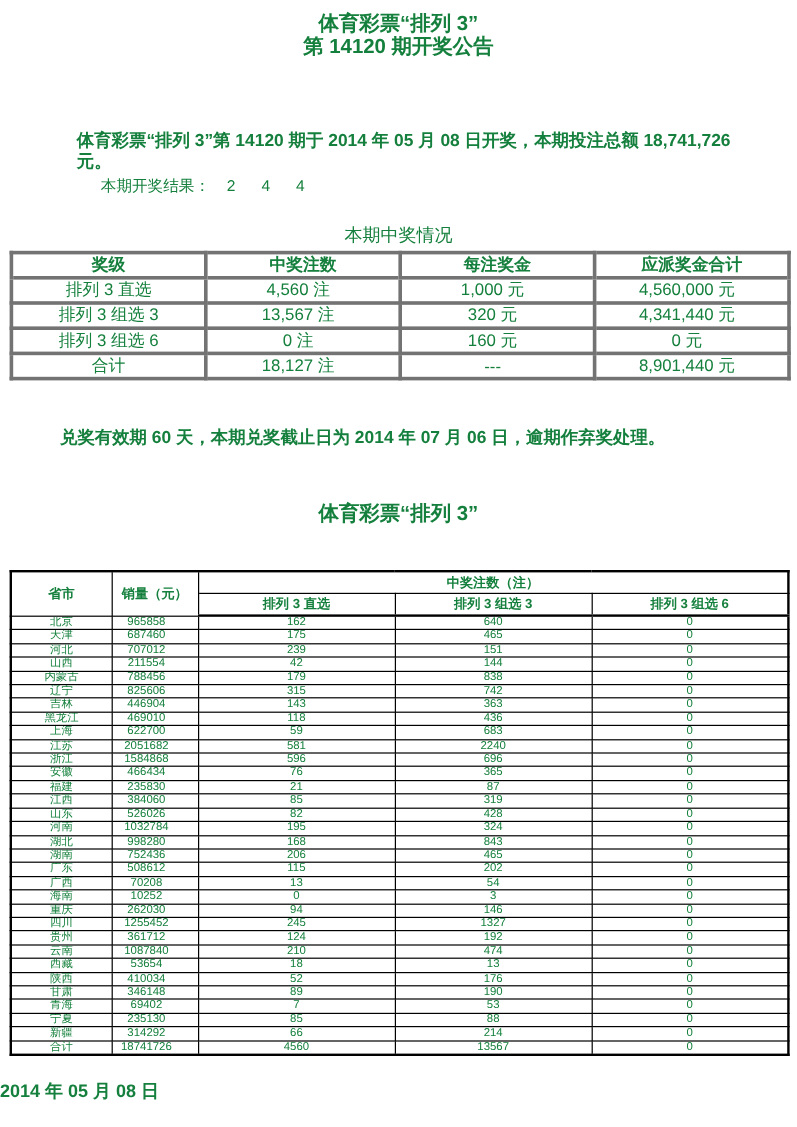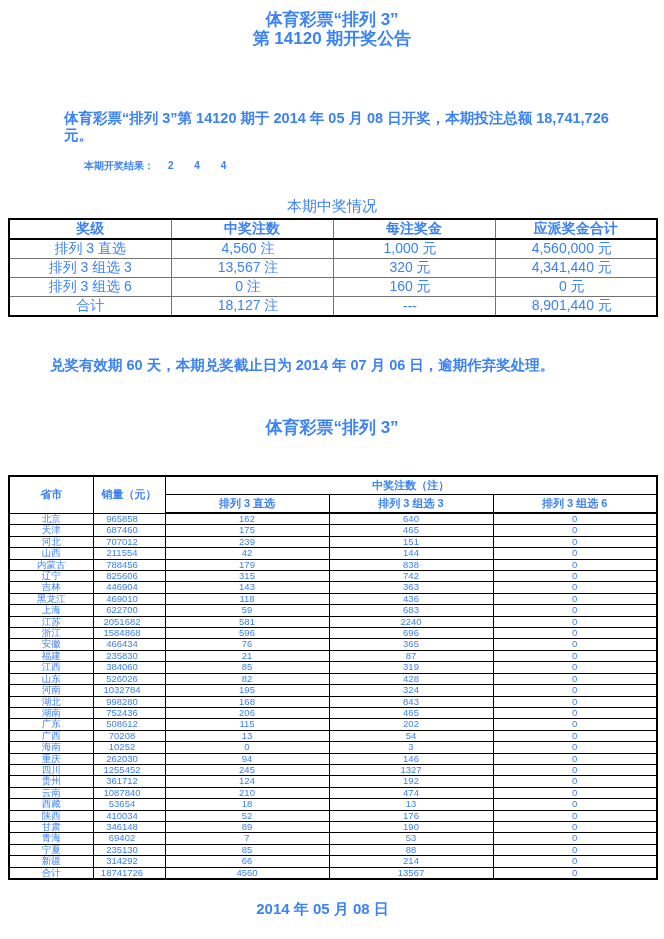--- a/index.html
+++ b/index.html
@@ -1,40 +1,40 @@
 <!DOCTYPE html>
 <html><head>
 <meta charset="utf-8">
 <style>
   html,body{margin:0;padding:0;background:#fff;}
   .page{
-    width:664px;height:939px;background:#fff;color:#3b82f6;
+    width:664px;height:939px;background:#fff;color:#15803d;
     font-family:"Liberation Sans","DejaVu Sans",sans-serif;
     position:relative;overflow:hidden;
   }
   .title{padding-top:10px;text-align:center;font-size:17px;font-weight:bold;line-height:19px;}
   .title2{padding-top:0;margin-top:44px;}
   .intro{margin:62px 24px 0 64px;font-size:14.5px;font-weight:bold;line-height:17px;}
-  .result{margin:15px 0 0 84px;font-size:10px;font-weight:bold;}
+  .result{margin:2px 0 0 84px;font-size:13px;font-weight:normal;}
   .result .nums{margin-left:14px;letter-spacing:9px;}
   .tbl-title{margin-top:24px;text-align:center;font-size:15px;font-weight:normal;line-height:17px;}
   table{border-collapse:collapse;table-layout:fixed;margin-left:8px;width:648px;}
   .t1{margin-top:4px;border:2px solid #000;font-size:14px;}
-  .t1 th,.t1 td{border:1px solid #737373;padding:0;height:17.5px;overflow:hidden;white-space:nowrap;}
+  .t1 th,.t1 td{border:3px solid #737373;padding:0;height:17.5px;overflow:hidden;white-space:nowrap;}
   .t1 thead th{font-weight:bold;text-align:center;border-bottom:2px solid #000;}
   .t2{margin-top:38px;border:2px solid #000;font-size:9.5px;}
   .t2 th,.t2 td{border:1px solid #000;padding:0;overflow:hidden;white-space:nowrap;}
   .t2 thead th{font-weight:bold;font-size:11px;height:17px;text-align:center;}
   .t2 thead tr:last-child th{border-bottom:2px solid #000;}
   .t2 tbody td{height:10.4px;line-height:10.4px;}
   .c{text-align:center;}
   .r{text-align:center;padding-right:8px !important;}
   .sales{padding-right:14px !important;}
   .notice{margin:40px 18px 0 50px;font-size:14.5px;font-weight:bold;line-height:17px;}
-  .date{margin-top:20px;text-align:center;padding-right:19px;font-size:15px;font-weight:bold;}
+  .date{margin-top:20px;text-align:left;padding-right:19px;font-size:15px;font-weight:bold;}
 </style>
 </head>
 <body>
 
 <div class="page">
 
   <div class="title">
     <div>体育彩票“排列 3”</div>
     <div>第 14120 期开奖公告</div>
   </div>

